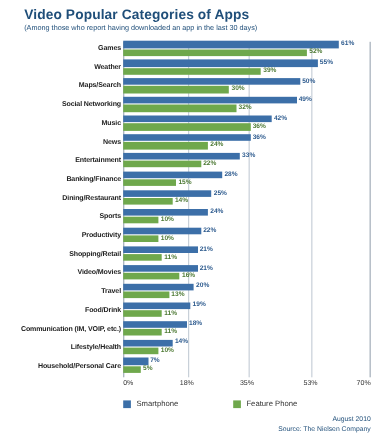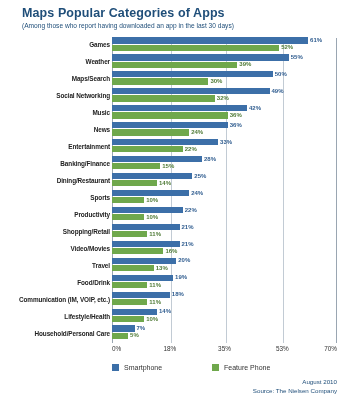--- a/index.html
+++ b/index.html
@@ -120,21 +120,21 @@
   .footer div{
     font-size:6.2px;color:#1F4E79;
     line-height:8.5px;white-space:nowrap;
   }
 </style>
 </head>
 <body>
 
 <div id="chart-root">
 
-  <div class="title">Maps Popular Categories of Apps</div>
+  <div class="title">Video Popular Categories of Apps</div>
   <div class="subtitle">(Among those who report having downloaded an app in the last 30 days)</div>
 
   <div class="plot-wrap">
     <div class="plot-area" id="plot-area">
       <div class="plot-right-edge"></div>
     <div class="gridline" style="left: 57.8571px;"></div>
         <div class="gridline" style="left: 112.5px;"></div>
         <div class="gridline" style="left: 170.357px;"></div>
       </div>
     <div class="rows" id="rows">

